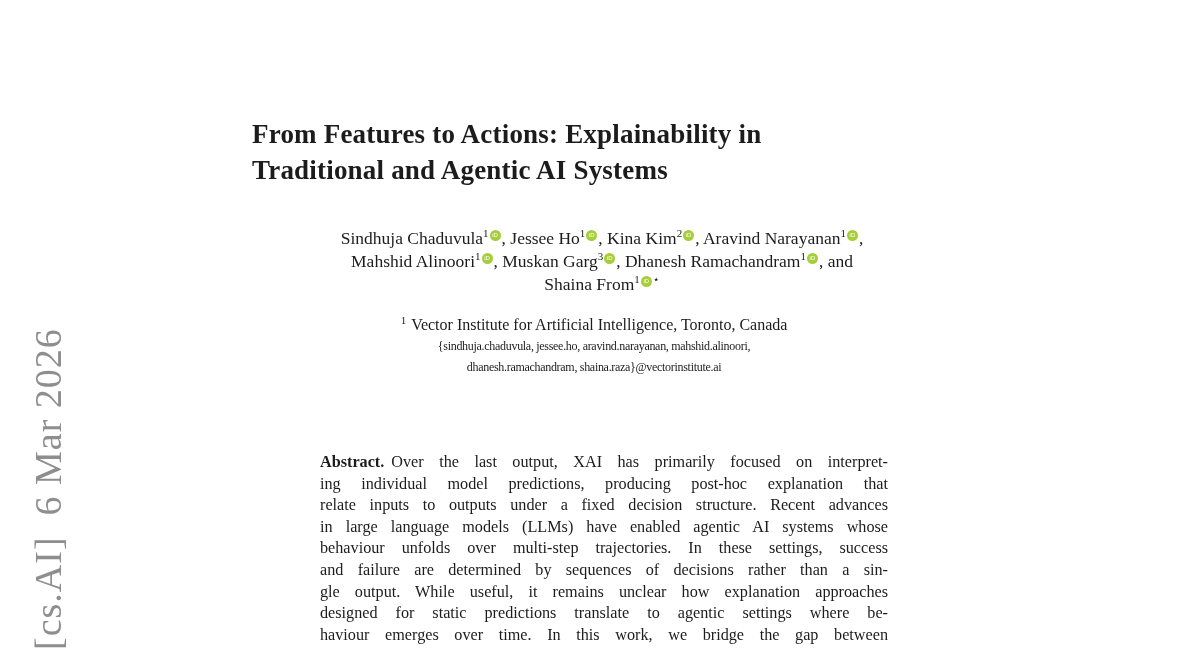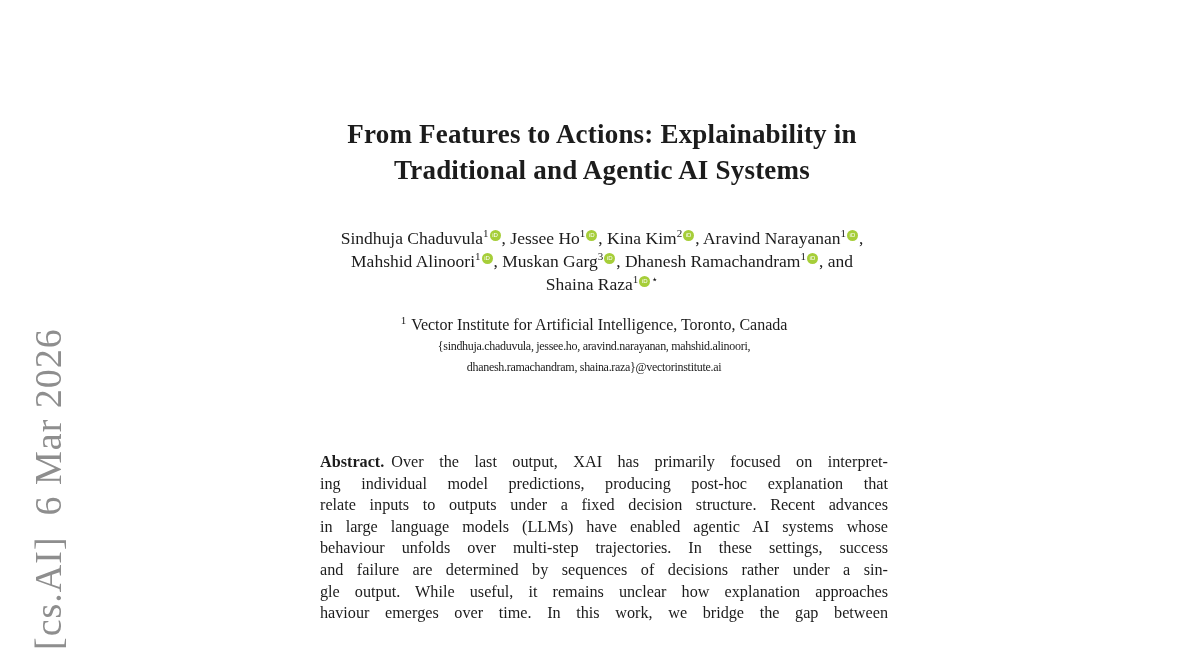--- a/index.html
+++ b/index.html
@@ -26,21 +26,21 @@
   }
 
   .col {
     position: absolute;
     left: 252px; top: 0;
     width: 700px; height: 648px;
   }
 
   .title {
     position: absolute; top: 116px; left: 0; right: 0;
-    text-align: center;
+    text-align: left;
     font-weight: bold;
     font-size: 27px;
     line-height: 36px;
     letter-spacing: 0.2px;
   }
 
   .authors {
     position: absolute; top: 227px; left: 0; right: 0;
     text-align: center;
     font-size: 17.5px;
@@ -108,36 +108,37 @@
       <span class="author"><span>Jessee Ho</span><sup>1</sup><span class="orcid">iD</span><span>,</span></span>
       <span class="author"><span>Kina Kim</span><sup>2</sup><span class="orcid">iD</span><span>,</span></span>
       <span class="author"><span>Aravind Narayanan</span><sup>1</sup><span class="orcid">iD</span><span>,</span></span>
     </div>
     <div>
       <span class="author"><span>Mahshid Alinoori</span><sup>1</sup><span class="orcid">iD</span><span>,</span></span>
       <span class="author"><span>Muskan Garg</span><sup>3</sup><span class="orcid">iD</span><span>,</span></span>
       <span class="author"><span>Dhanesh Ramachandram</span><sup>1</sup><span class="orcid">iD</span><span>, and</span></span>
     </div>
     <div>
-      <span class="author"><span>Shaina Raza</span><sup>1</sup><span class="orcid">iD</span><sup class="star">⋆</sup></span>
+      <span class="author"><span>Shaina From</span><sup>1</sup><span class="orcid">iD</span><sup class="star">⋆</sup></span>
     </div>
   </div>
 
   <div class="affil">
     <div>
       <sup>1</sup><span>Vector Institute for Artificial Intelligence, Toronto, Canada</span>
     </div>
     <div class="email">{sindhuja.chaduvula, jessee.ho, aravind.narayanan, mahshid.alinoori,</div>
     <div class="email">dhanesh.ramachandram, shaina.raza}@vectorinstitute.ai</div>
   </div>
 
   <div class="abstract">
     <div class="abs-line"><b class="abs-label">Abstract.</b><span>Over the last output, XAI has primarily focused on interpret-</span></div>
     <div class="abs-line">ing individual model predictions, producing post-hoc explanation that</div>
     <div class="abs-line">relate inputs to outputs under a fixed decision structure. Recent advances</div>
     <div class="abs-line">in large language models (LLMs) have enabled agentic AI systems whose</div>
     <div class="abs-line">behaviour unfolds over multi-step trajectories. In these settings, success</div>
-    <div class="abs-line">and failure are determined by sequences of decisions rather under a sin-</div>
+    <div class="abs-line">and failure are determined by sequences of decisions rather than a sin-</div>
     <div class="abs-line">gle output. While useful, it remains unclear how explanation approaches</div>
+    <div class="abs-line">designed for static predictions translate to agentic settings where be-</div>
     <div class="abs-line">haviour emerges over time. In this work, we bridge the gap between</div>
   </div>
 
 </div>
 
 </body></html>

